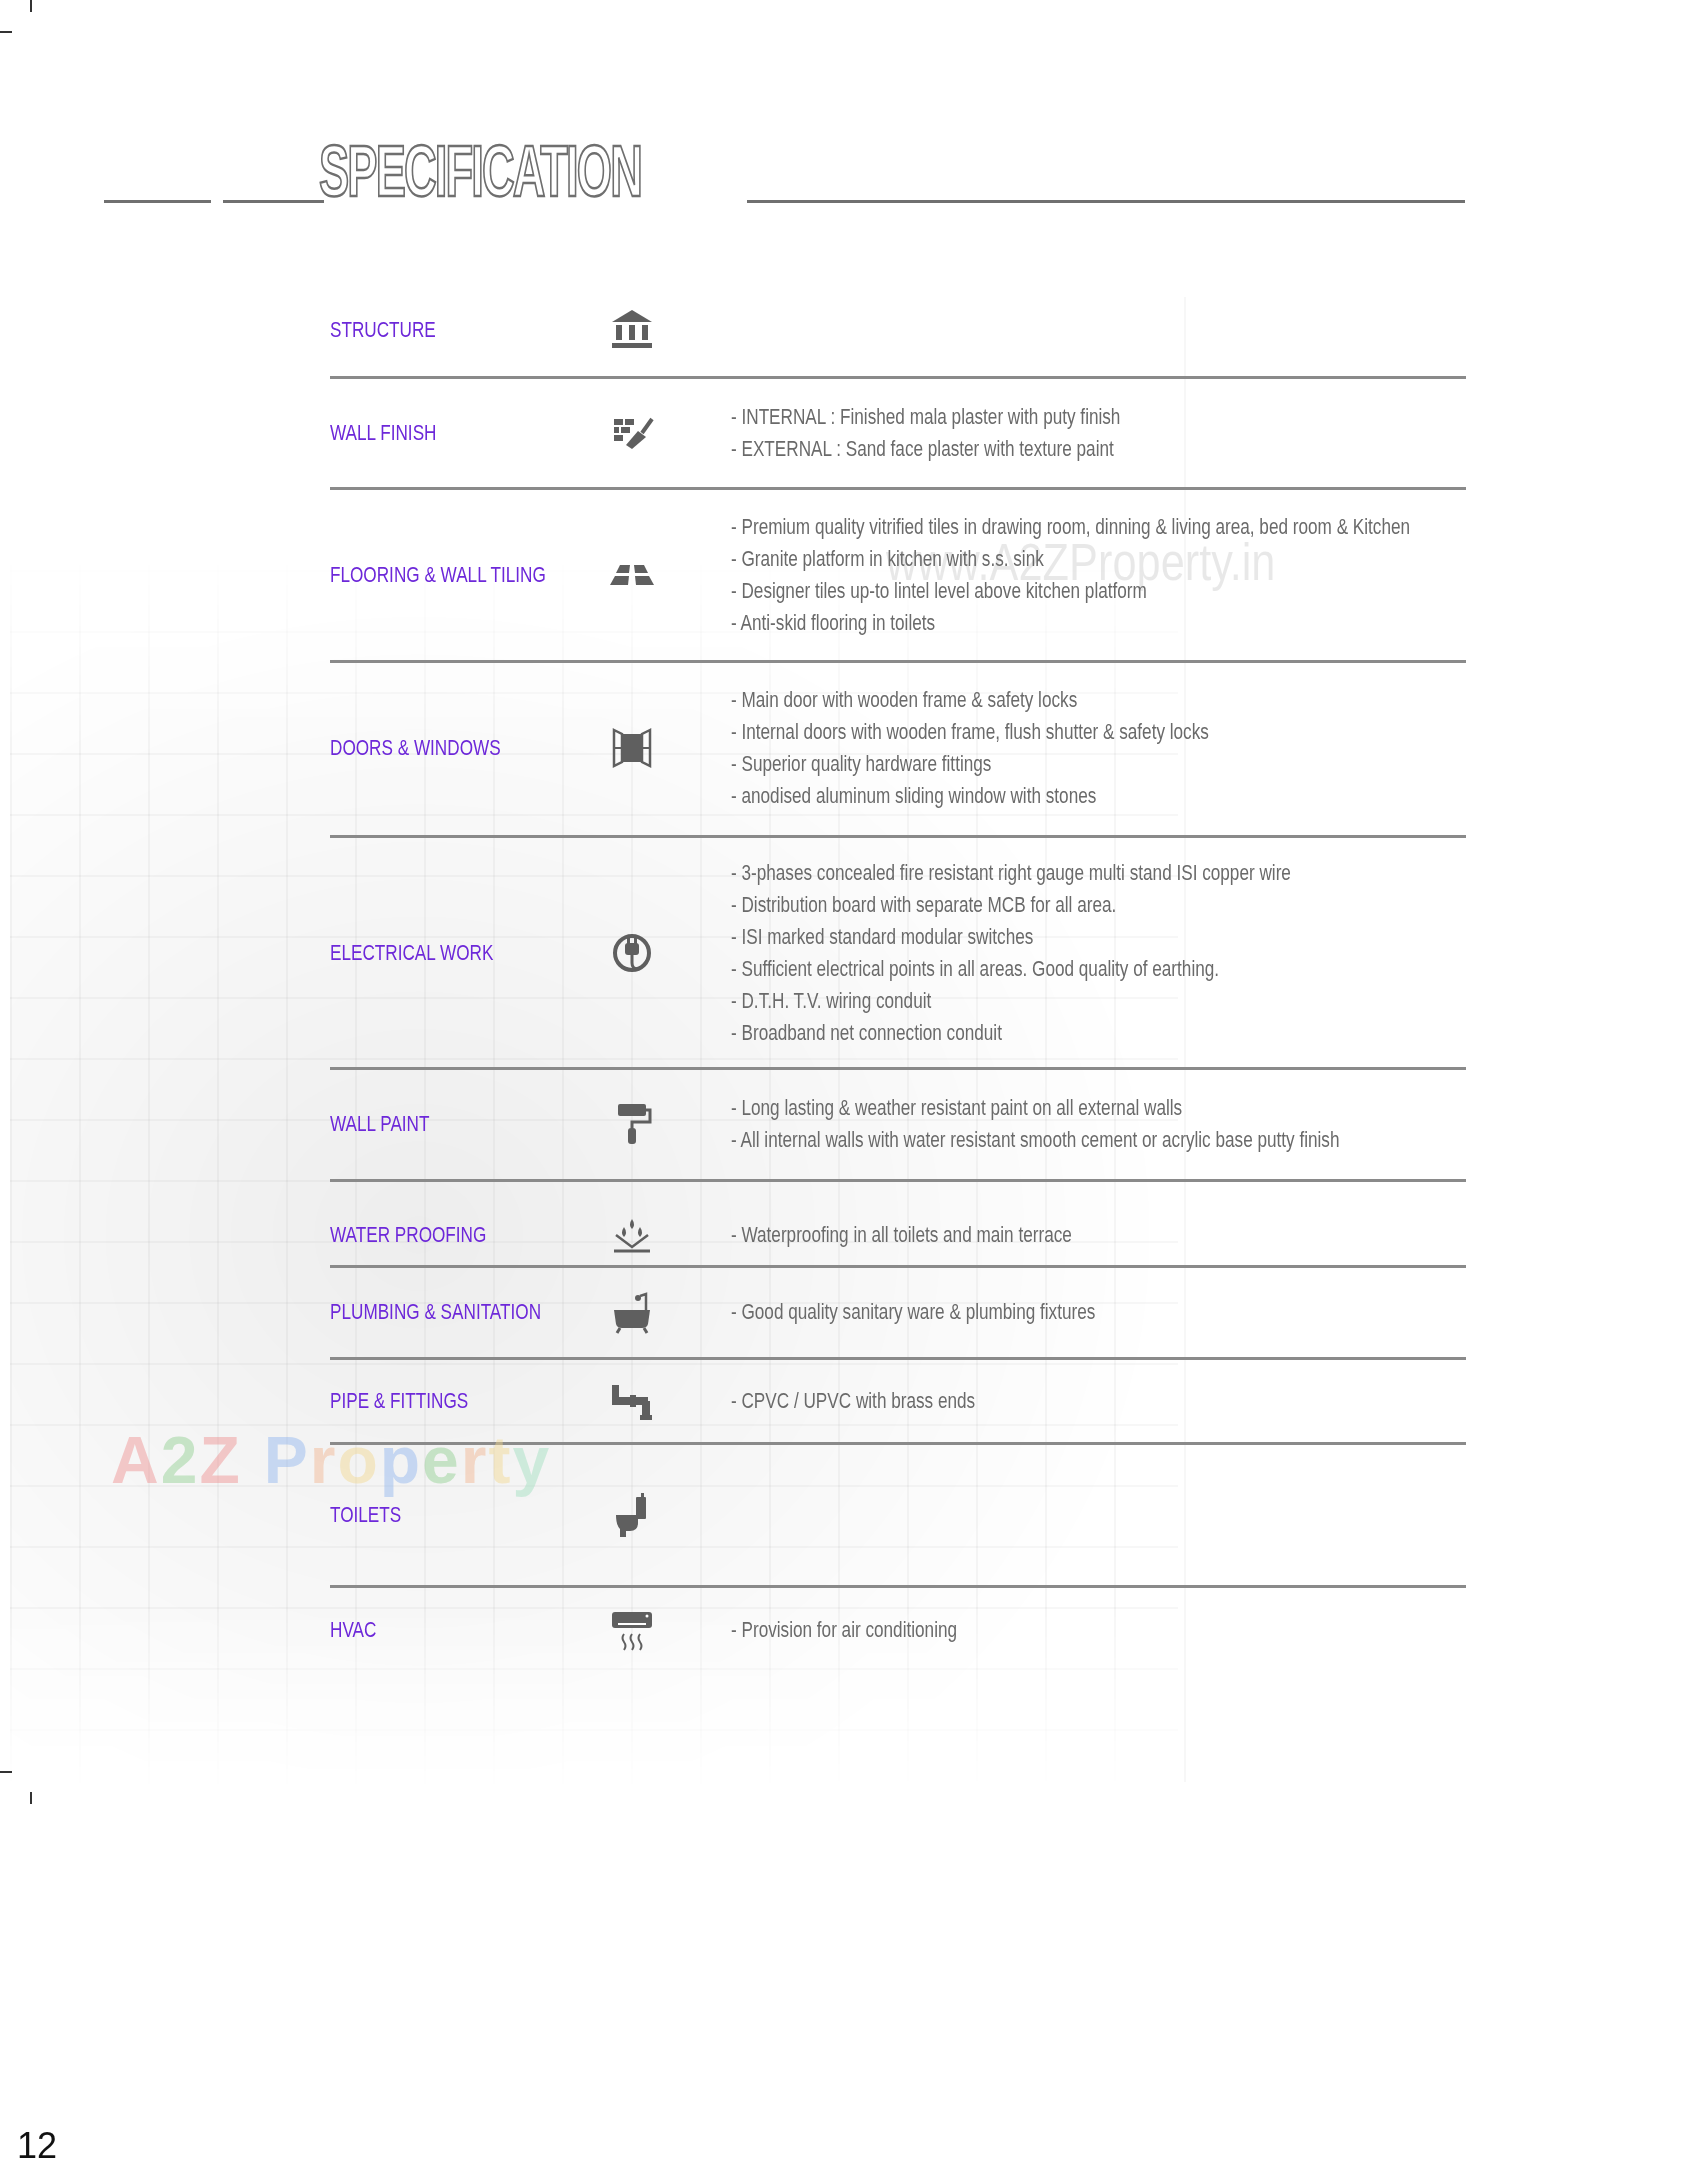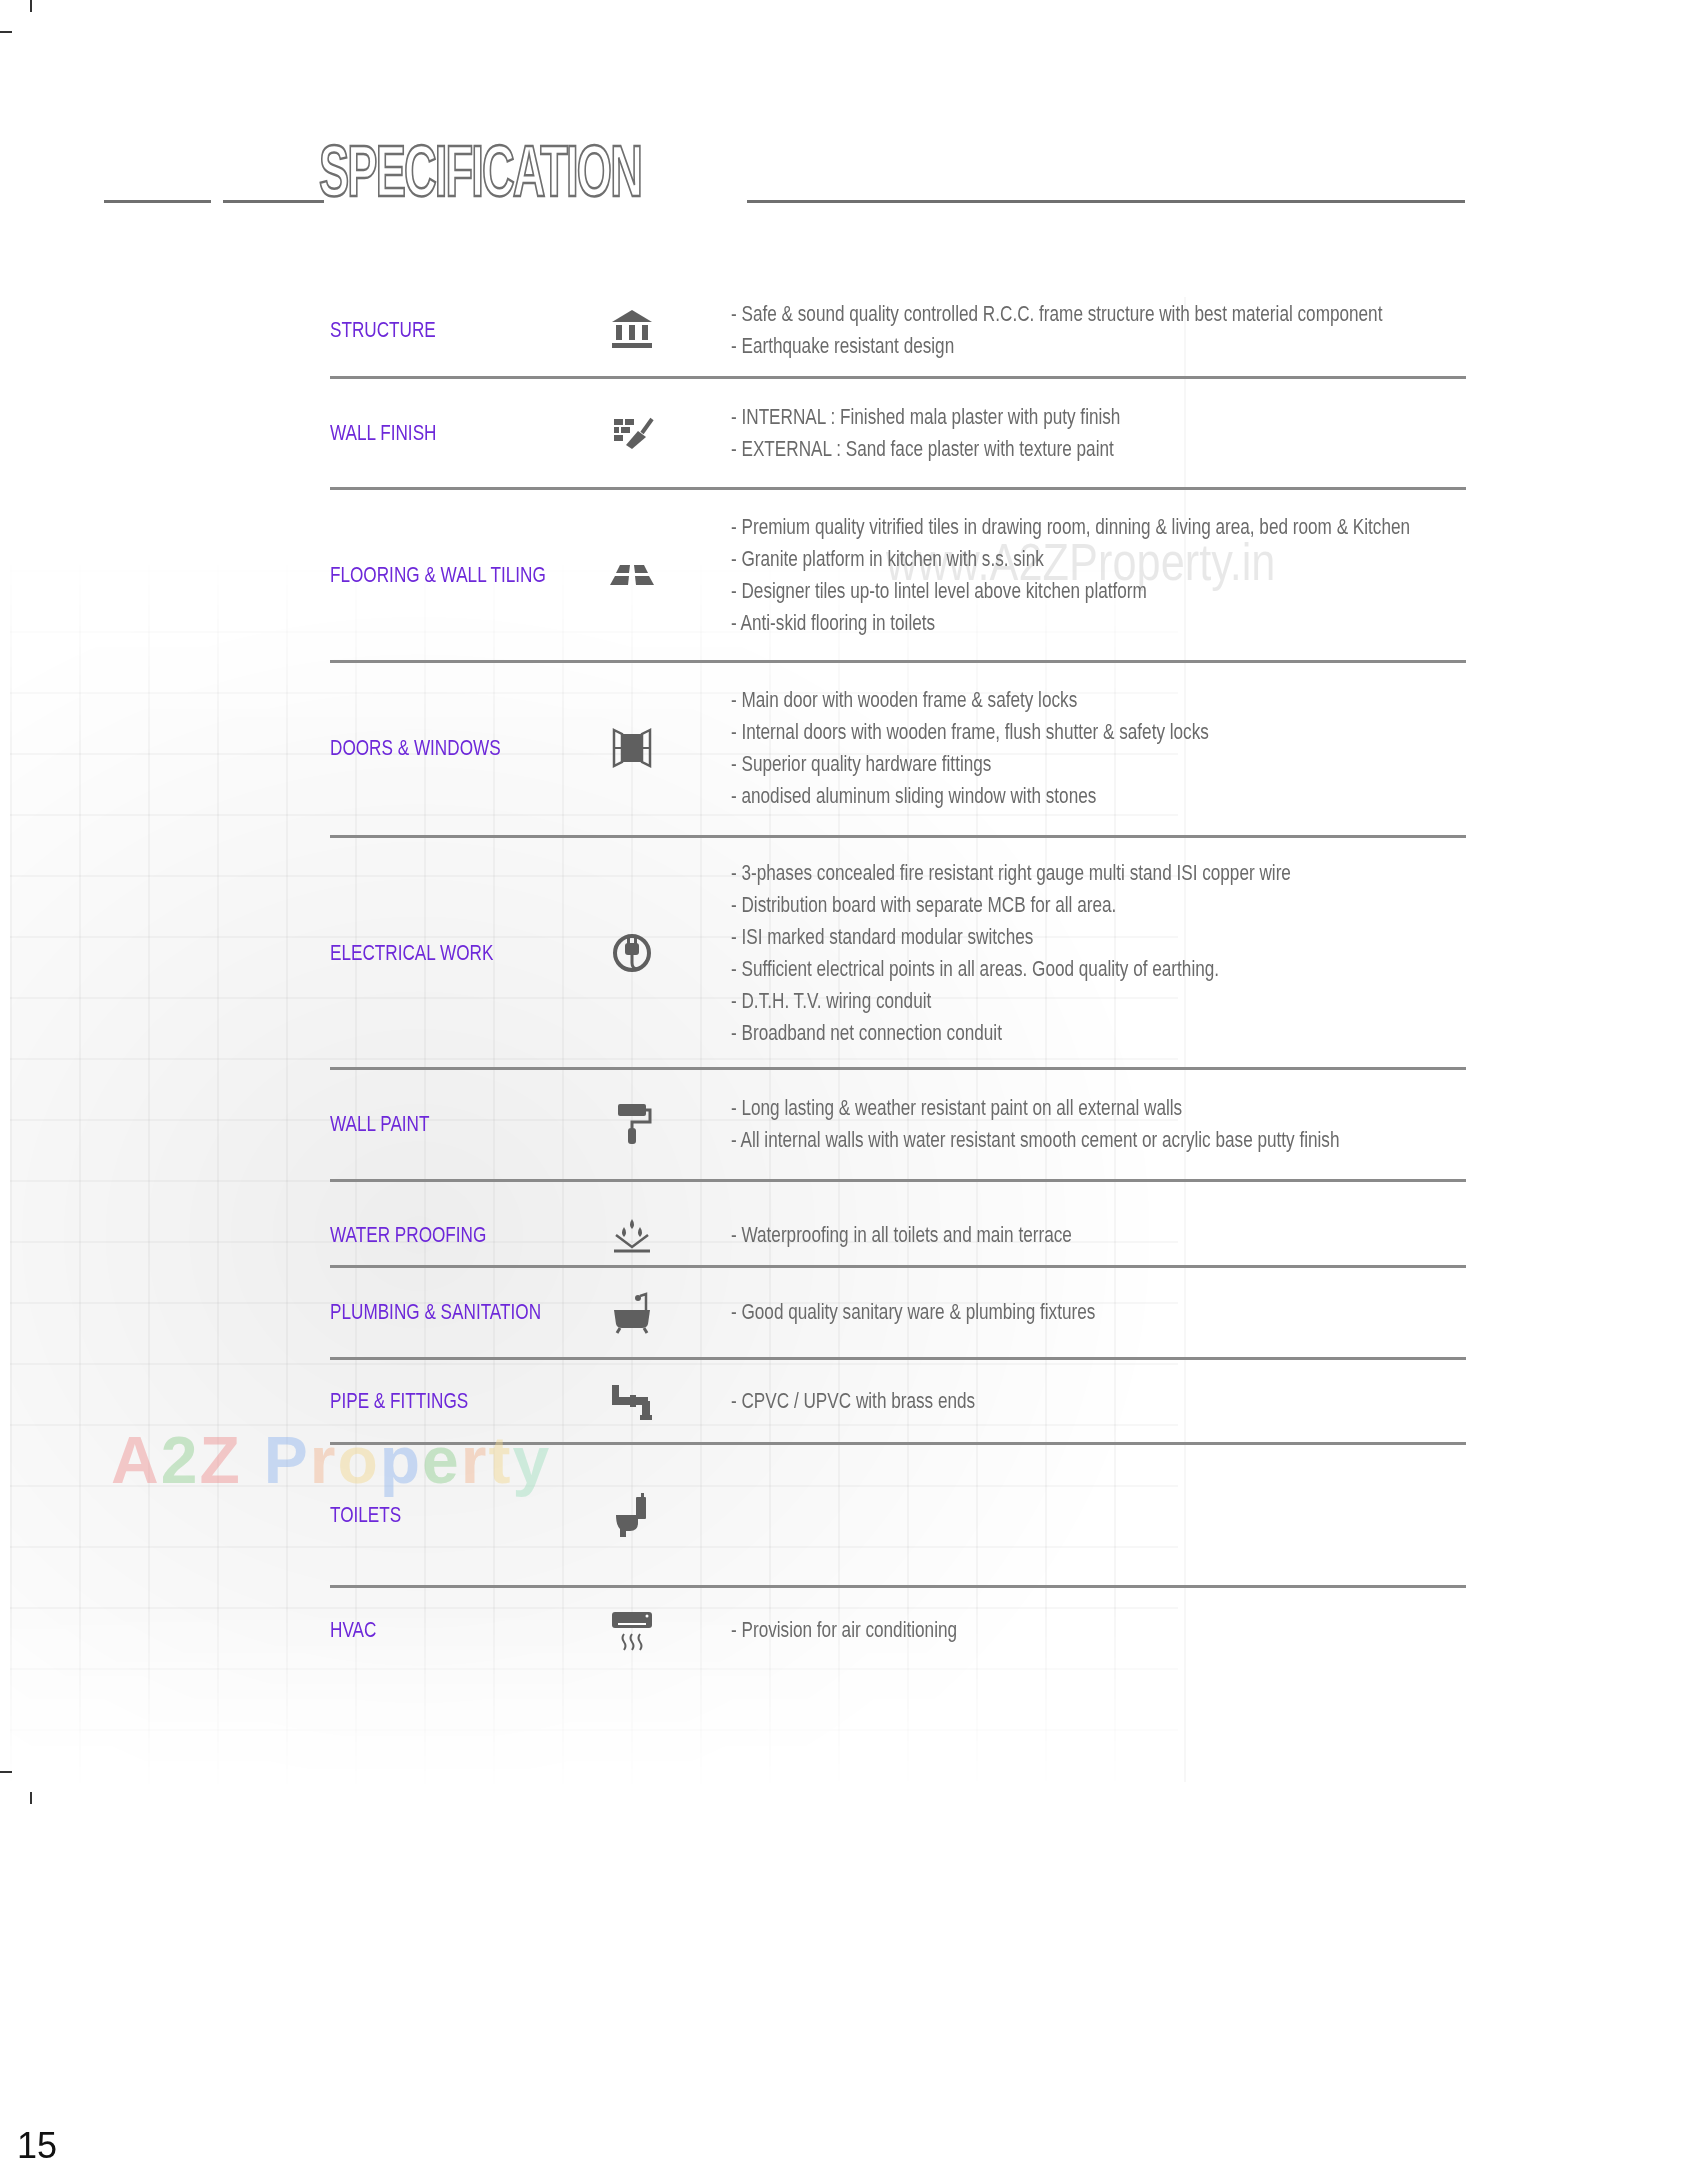--- a/index.html
+++ b/index.html
@@ -73,24 +73,20 @@
       <div class="row-label"><span>STRUCTURE</span></div>
       <div class="row-icon">
         <svg viewBox="0 0 48 48">
           <polygon points="24,4 4,16 44,16" fill="#5f5f5f"></polygon>
           <rect x="8" y="19" width="6" height="15" fill="#5f5f5f"></rect>
           <rect x="21" y="19" width="6" height="15" fill="#5f5f5f"></rect>
           <rect x="34" y="19" width="6" height="15" fill="#5f5f5f"></rect>
           <rect x="4" y="37" width="40" height="5" fill="#5f5f5f"></rect>
         </svg>
       </div>
-      <div class="row-text">
-        <span class="line">- Safe &amp; sound quality controlled R.C.C. frame structure with best material component</span>
-        <span class="line">- Earthquake resistant design</span>
-      </div>
     </div>
     <div class="sep" style="top: 376px;"></div>
     <div class="row" style="top: 377px; height: 111px;">
       <div class="row-label"><span>WALL FINISH</span></div>
       <div class="row-icon">
         <svg viewBox="0 0 48 48">
           <rect x="6" y="10" width="9" height="6" fill="#5f5f5f"></rect>
           <rect x="17" y="10" width="9" height="6" fill="#5f5f5f"></rect>
           <rect x="6" y="18" width="5" height="6" fill="#5f5f5f"></rect>
           <rect x="13" y="18" width="9" height="6" fill="#5f5f5f"></rect>
@@ -251,14 +247,14 @@
         </svg>
       </div>
       <div class="row-text">
         <span class="line">- Provision for air conditioning</span>
       </div>
     </div>
   </div>
 
 <div class="wm-logo" id="wm-logo"><span style="color: rgb(239, 143, 143);">A</span><span style="color: rgb(143, 207, 143);">2</span><span style="color: rgb(239, 143, 143);">Z</span><span style="color: rgb(255, 255, 255); width: 22px;"> </span><span style="color: rgb(143, 181, 239);">P</span><span style="color: rgb(242, 181, 143);">r</span><span style="color: rgb(242, 216, 143);">o</span><span style="color: rgb(143, 181, 239);">p</span><span style="color: rgb(143, 207, 143);">e</span><span style="color: rgb(242, 181, 143);">r</span><span style="color: rgb(242, 216, 143);">t</span><span style="color: rgb(159, 223, 191);">y</span></div>
 
-<div class="page-number">15</div>
+<div class="page-number">12</div>
 
 
 </body></html>

